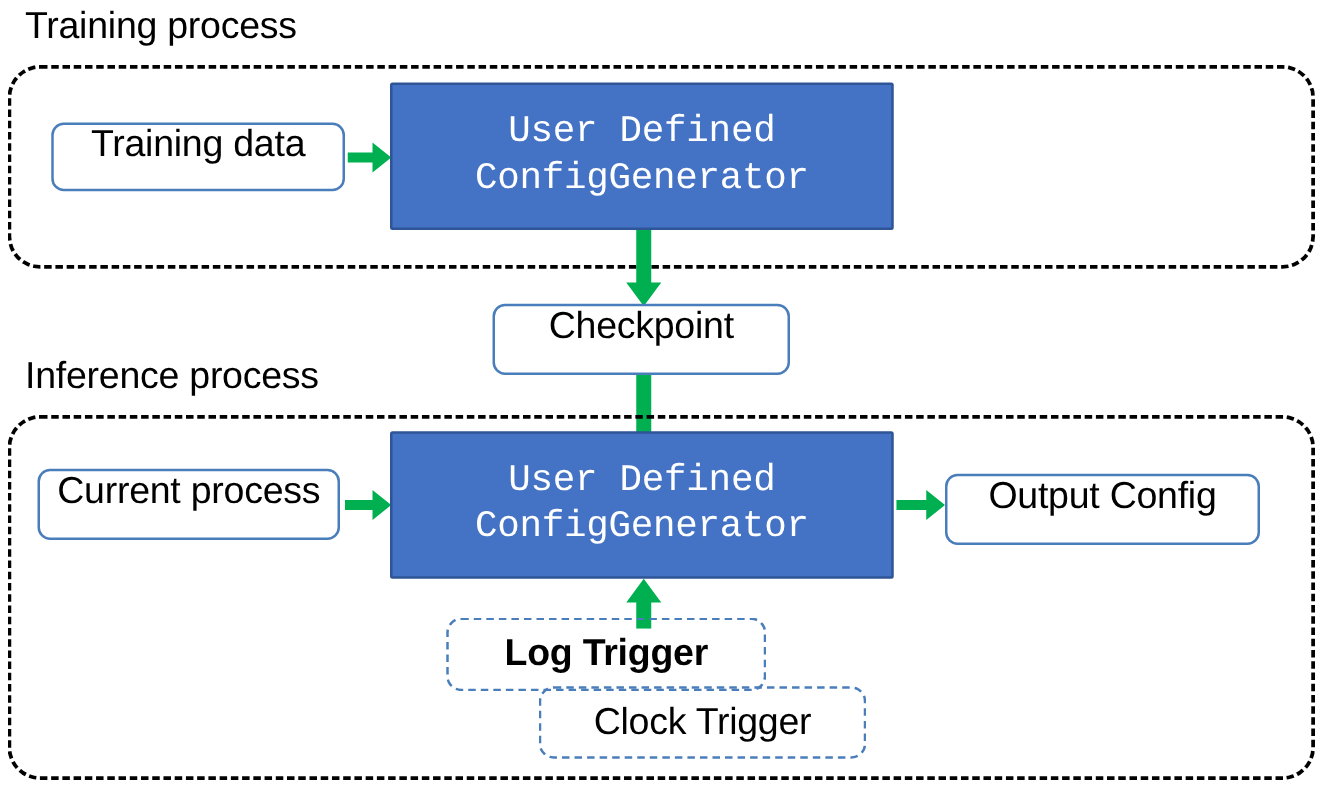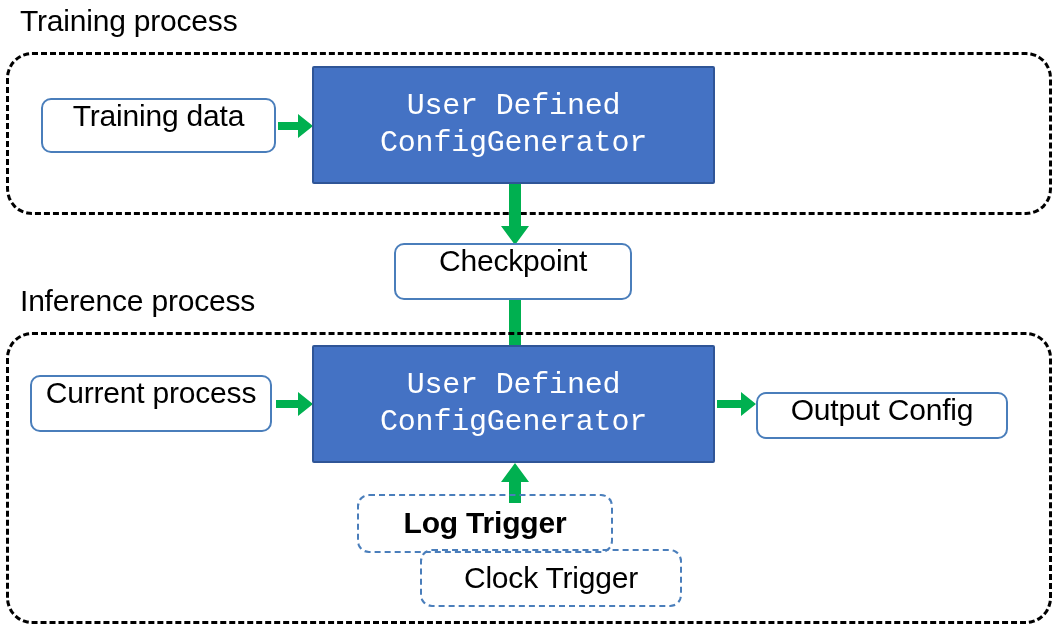--- a/index.html
+++ b/index.html
@@ -158,31 +158,31 @@
       <span>ConfigGenerator</span>
     </div>
   </div>
 
   <div class="arrow" style="left:717px; top:389px; width:40px; height:30px;">
     <svg width="40" height="30" viewBox="0 0 40 30">
       <path d="M0,11 L24,11 L24,3 L39,15 L24,27 L24,19 L0,19 Z" fill="#00B050"></path>
     </svg>
   </div>
 
-  <div class="node" style="left:756px; top:392px; width:252px; height:47px;">
+  <div class="node" style="left:756px; top:379px; width:252px; height:57px;">
     <span>Output Config</span>
   </div>
 
   <div class="arrow" style="left:500px; top:463px; width:30px; height:40px;">
     <svg width="30" height="40" viewBox="0 0 30 40">
       <path d="M15,0 L29,19 L21,19 L21,40 L9,40 L9,19 L1,19 Z" fill="#00B050"></path>
     </svg>
   </div>
 
   <div class="node-dashed" style="left:357px; top:494px; width:256px; height:59px;font-weight:bold;">
     <span>Log Trigger</span>
   </div>
 
-  <div class="node-dashed" style="left:420px; top:549px; width:262px; height:58px;">
+  <div class="node-dashed" style="left:431px; top:549px; width:262px; height:58px;">
     <span>Clock Trigger</span>
   </div>
 
 </div>
 
 </body></html>

